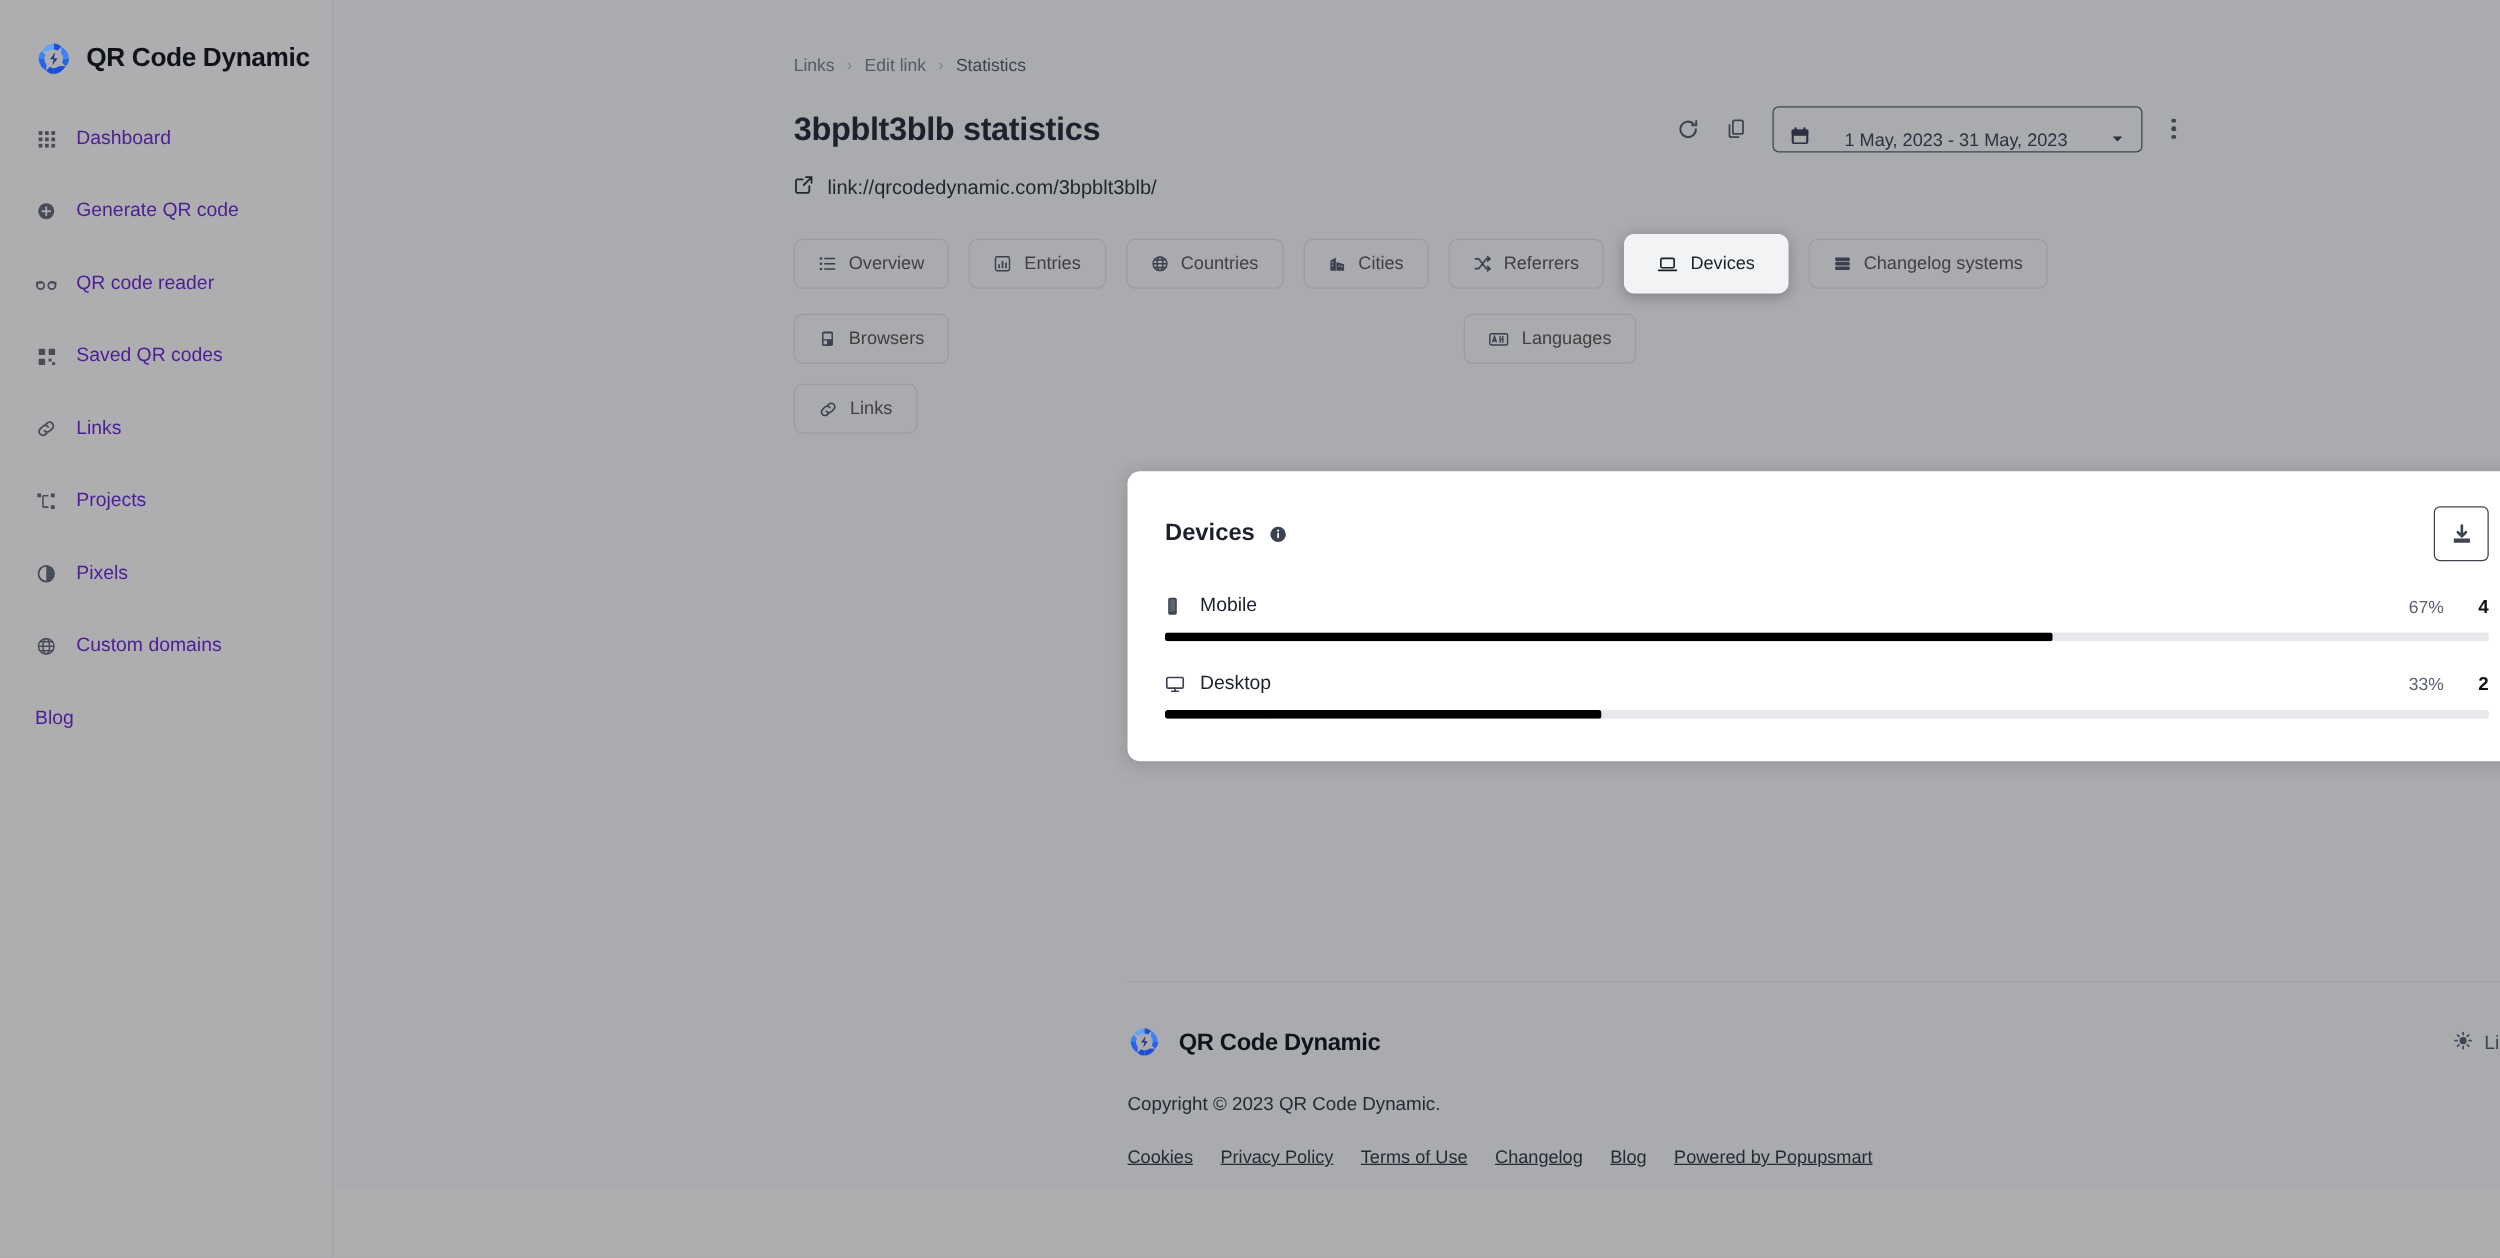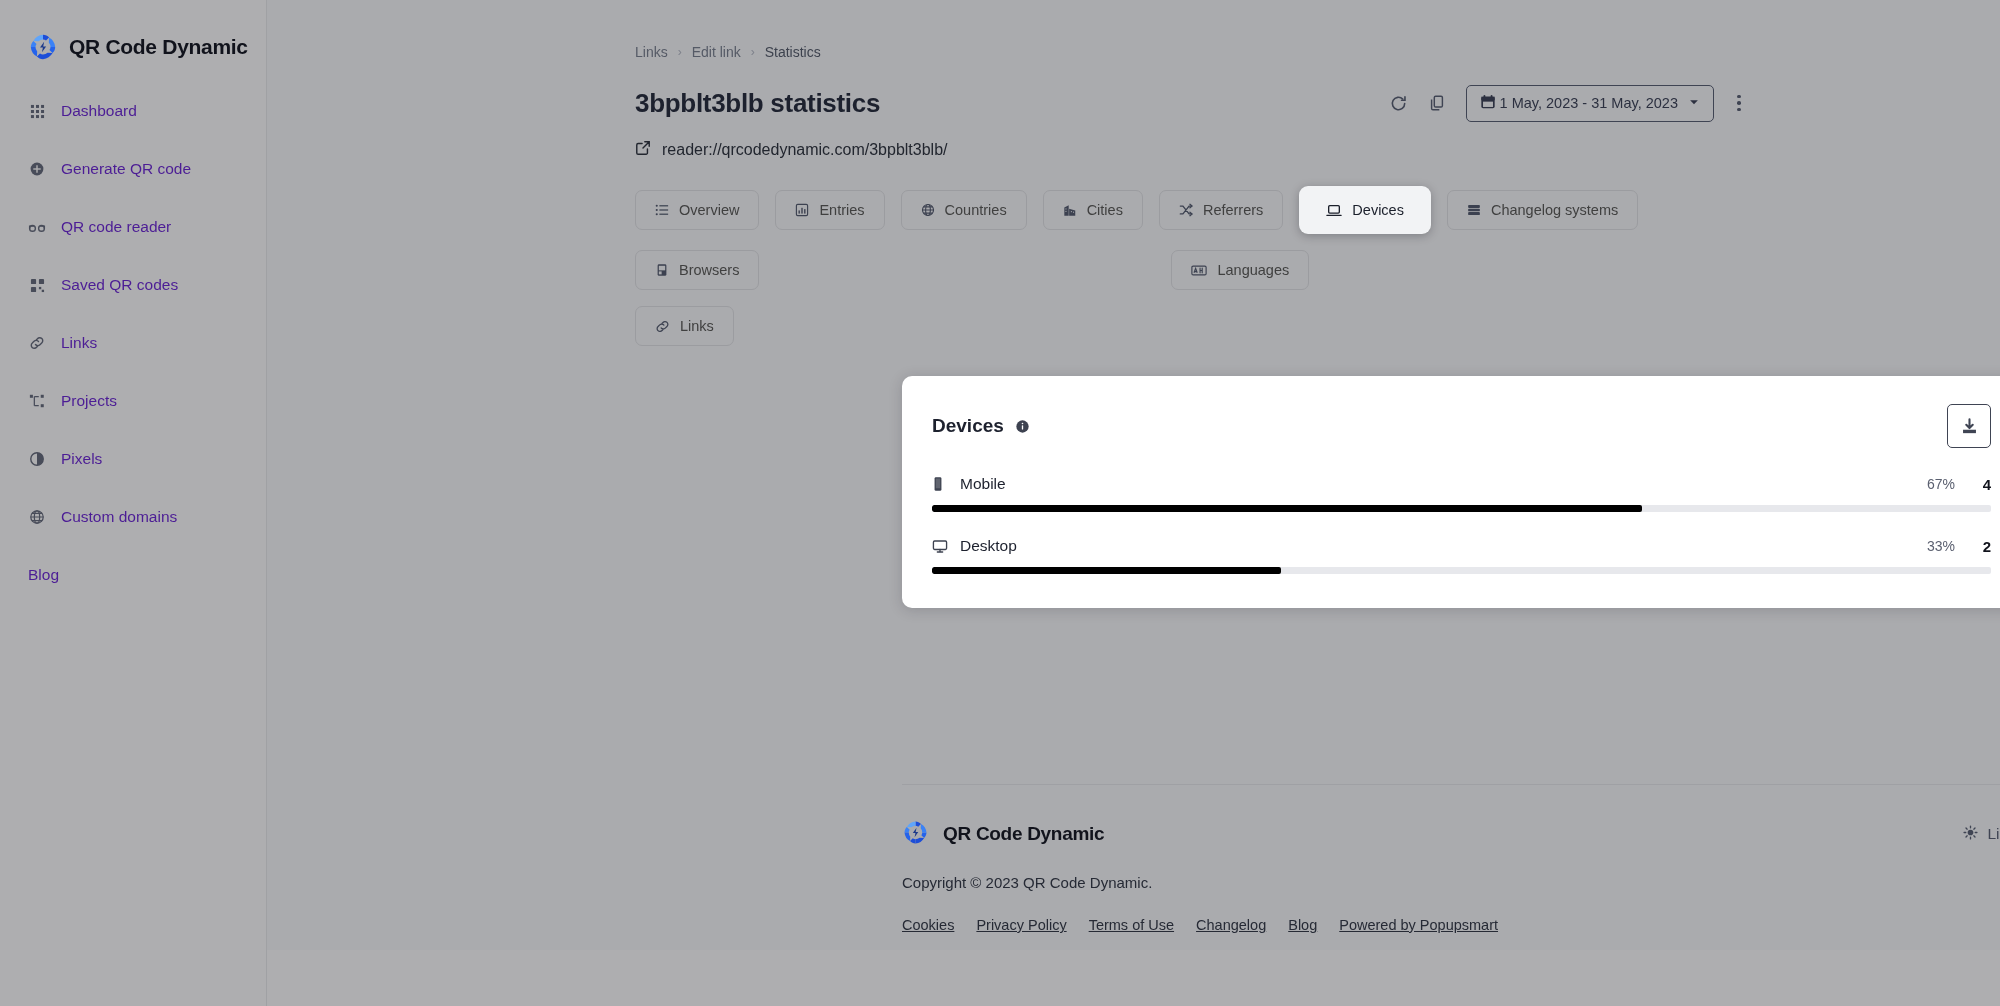--- a/index.html
+++ b/index.html
@@ -40,21 +40,21 @@
   .breadcrumb { display: flex; align-items: center; gap: 10px; margin-left: 368px; font-size: 14px; color: #555a66; }
   .bc-item { cursor: pointer; }
   .bc-item.current { color: #3d424e; }
   .bc-sep { color: #7e828c; font-size: 12px; }
 
   .title-row { display: flex; align-items: center; margin: 24px 0 0 368px; padding-right: 265px; }
   .page-title { font-size: 26px; font-weight: 700; color: #1d212e; letter-spacing: -0.3px; }
   .title-actions { margin-left: auto; display: flex; align-items: center; gap: 0; }
   .icon-btn { width: 38px; height: 38px; display: flex; align-items: center; justify-content: center; color: #3f4453; cursor: pointer; }
   .date-picker {
-    display: flex; align-items: center; gap: 4px;
+    display: flex; align-items: flex-end; gap: 28px;
     height: 37px; padding: 0 13px; margin-left: 10px;
     border: 1.5px solid #3f4453; border-radius: 5px;
     font-size: 14.5px; color: #2c3040; cursor: pointer;
   }
   .date-picker .caret { margin-left: 6px; }
   .kebab { width: 34px; height: 38px; display: flex; flex-direction: column; align-items: center; justify-content: center; gap: 3px; margin-left: 8px; cursor: pointer; }
   .kebab i { width: 3.5px; height: 3.5px; border-radius: 50%; background: #3f4453; display: block; }
 
   .url-row { display: flex; align-items: center; gap: 11px; margin: 18px 0 0 368px; font-size: 16px; color: #22262f; }
 
@@ -292,21 +292,21 @@
         </div>
       </div>
 
       <div class="url-row">
         <span>
           <svg viewBox="0 0 18 18" width="16" height="16" fill="none" stroke="#22262f" stroke-width="1.6" stroke-linecap="round">
               <path d="M14 10v4.5a1.5 1.5 0 0 1-1.5 1.5h-9A1.5 1.5 0 0 1 2 14.5v-9A1.5 1.5 0 0 1 3.5 4H8"></path>
               <path d="M11 2h5v5M16 2l-7 7"></path>
             </svg>
         </span>
-        <span>reader://qrcodedynamic.com/3bpblt3blb/</span>
+        <span>link://qrcodedynamic.com/3bpblt3blb/</span>
       </div>
 
       <div class="tabs">
         <div class="tab">
           <span class="ico">
             <svg viewBox="0 0 16 16" width="14" height="14" fill="#3c4150">
                 <circle cx="2" cy="3.2" r="1.2"></circle>
                 <circle cx="2" cy="8" r="1.2"></circle>
                 <circle cx="2" cy="12.8" r="1.2"></circle>
                 <rect x="5" y="2.5" width="10" height="1.4"></rect>

